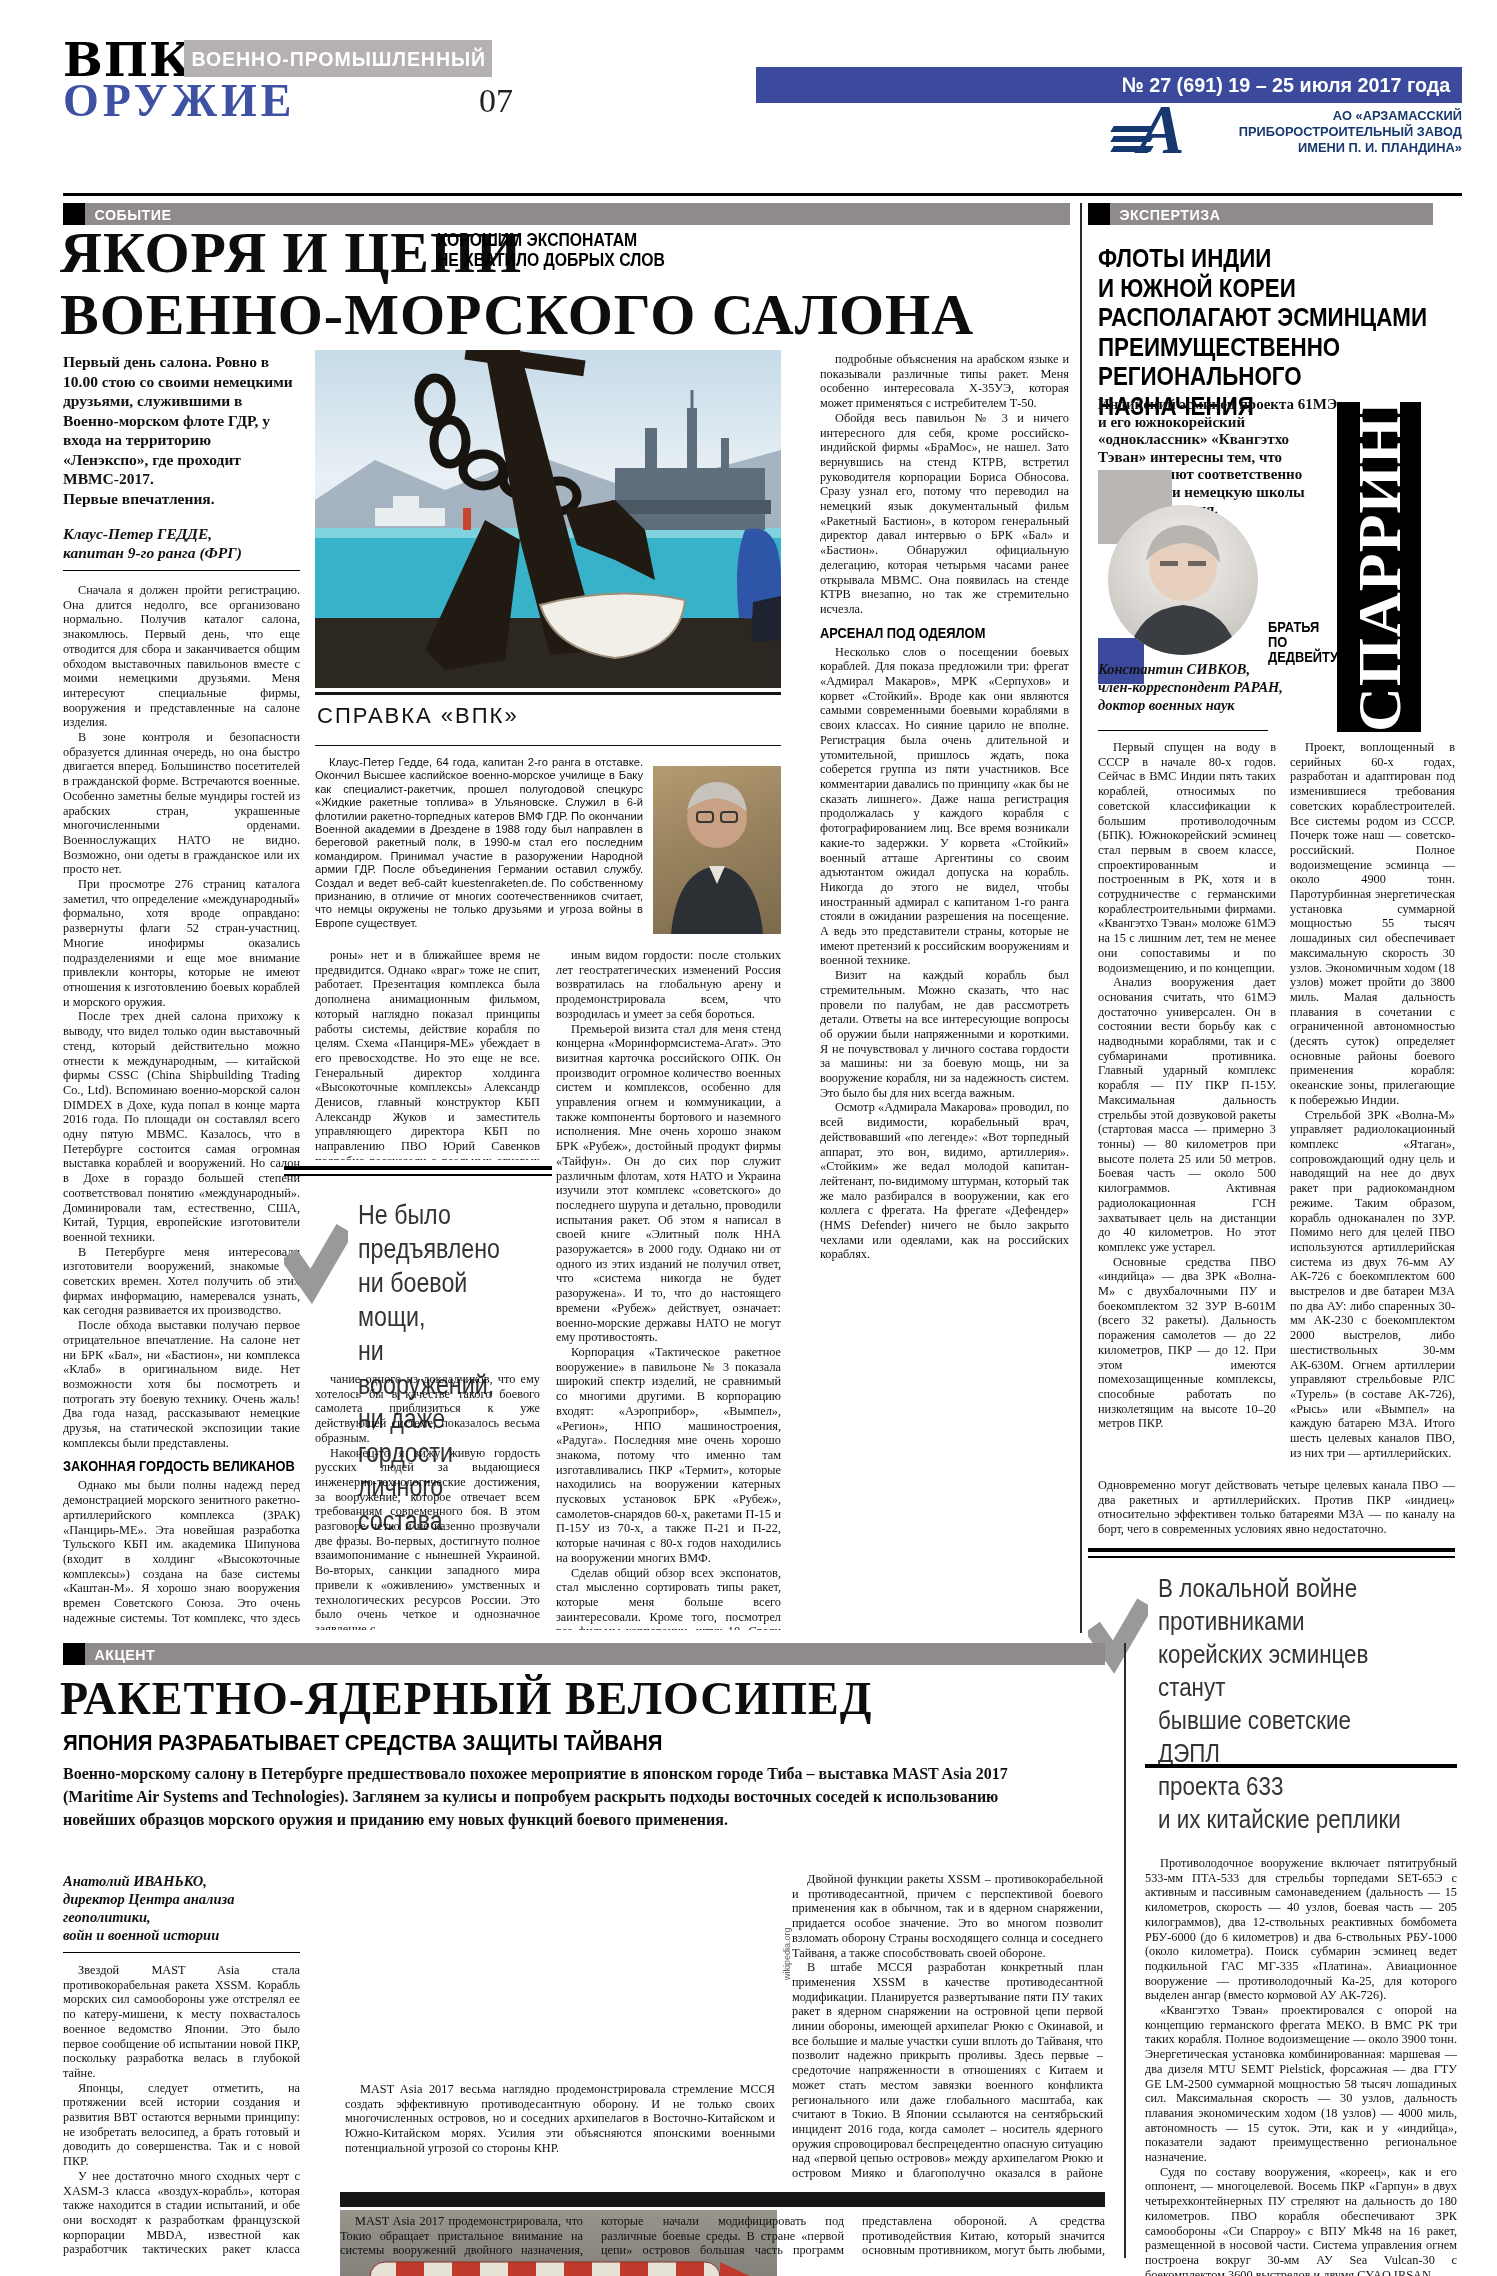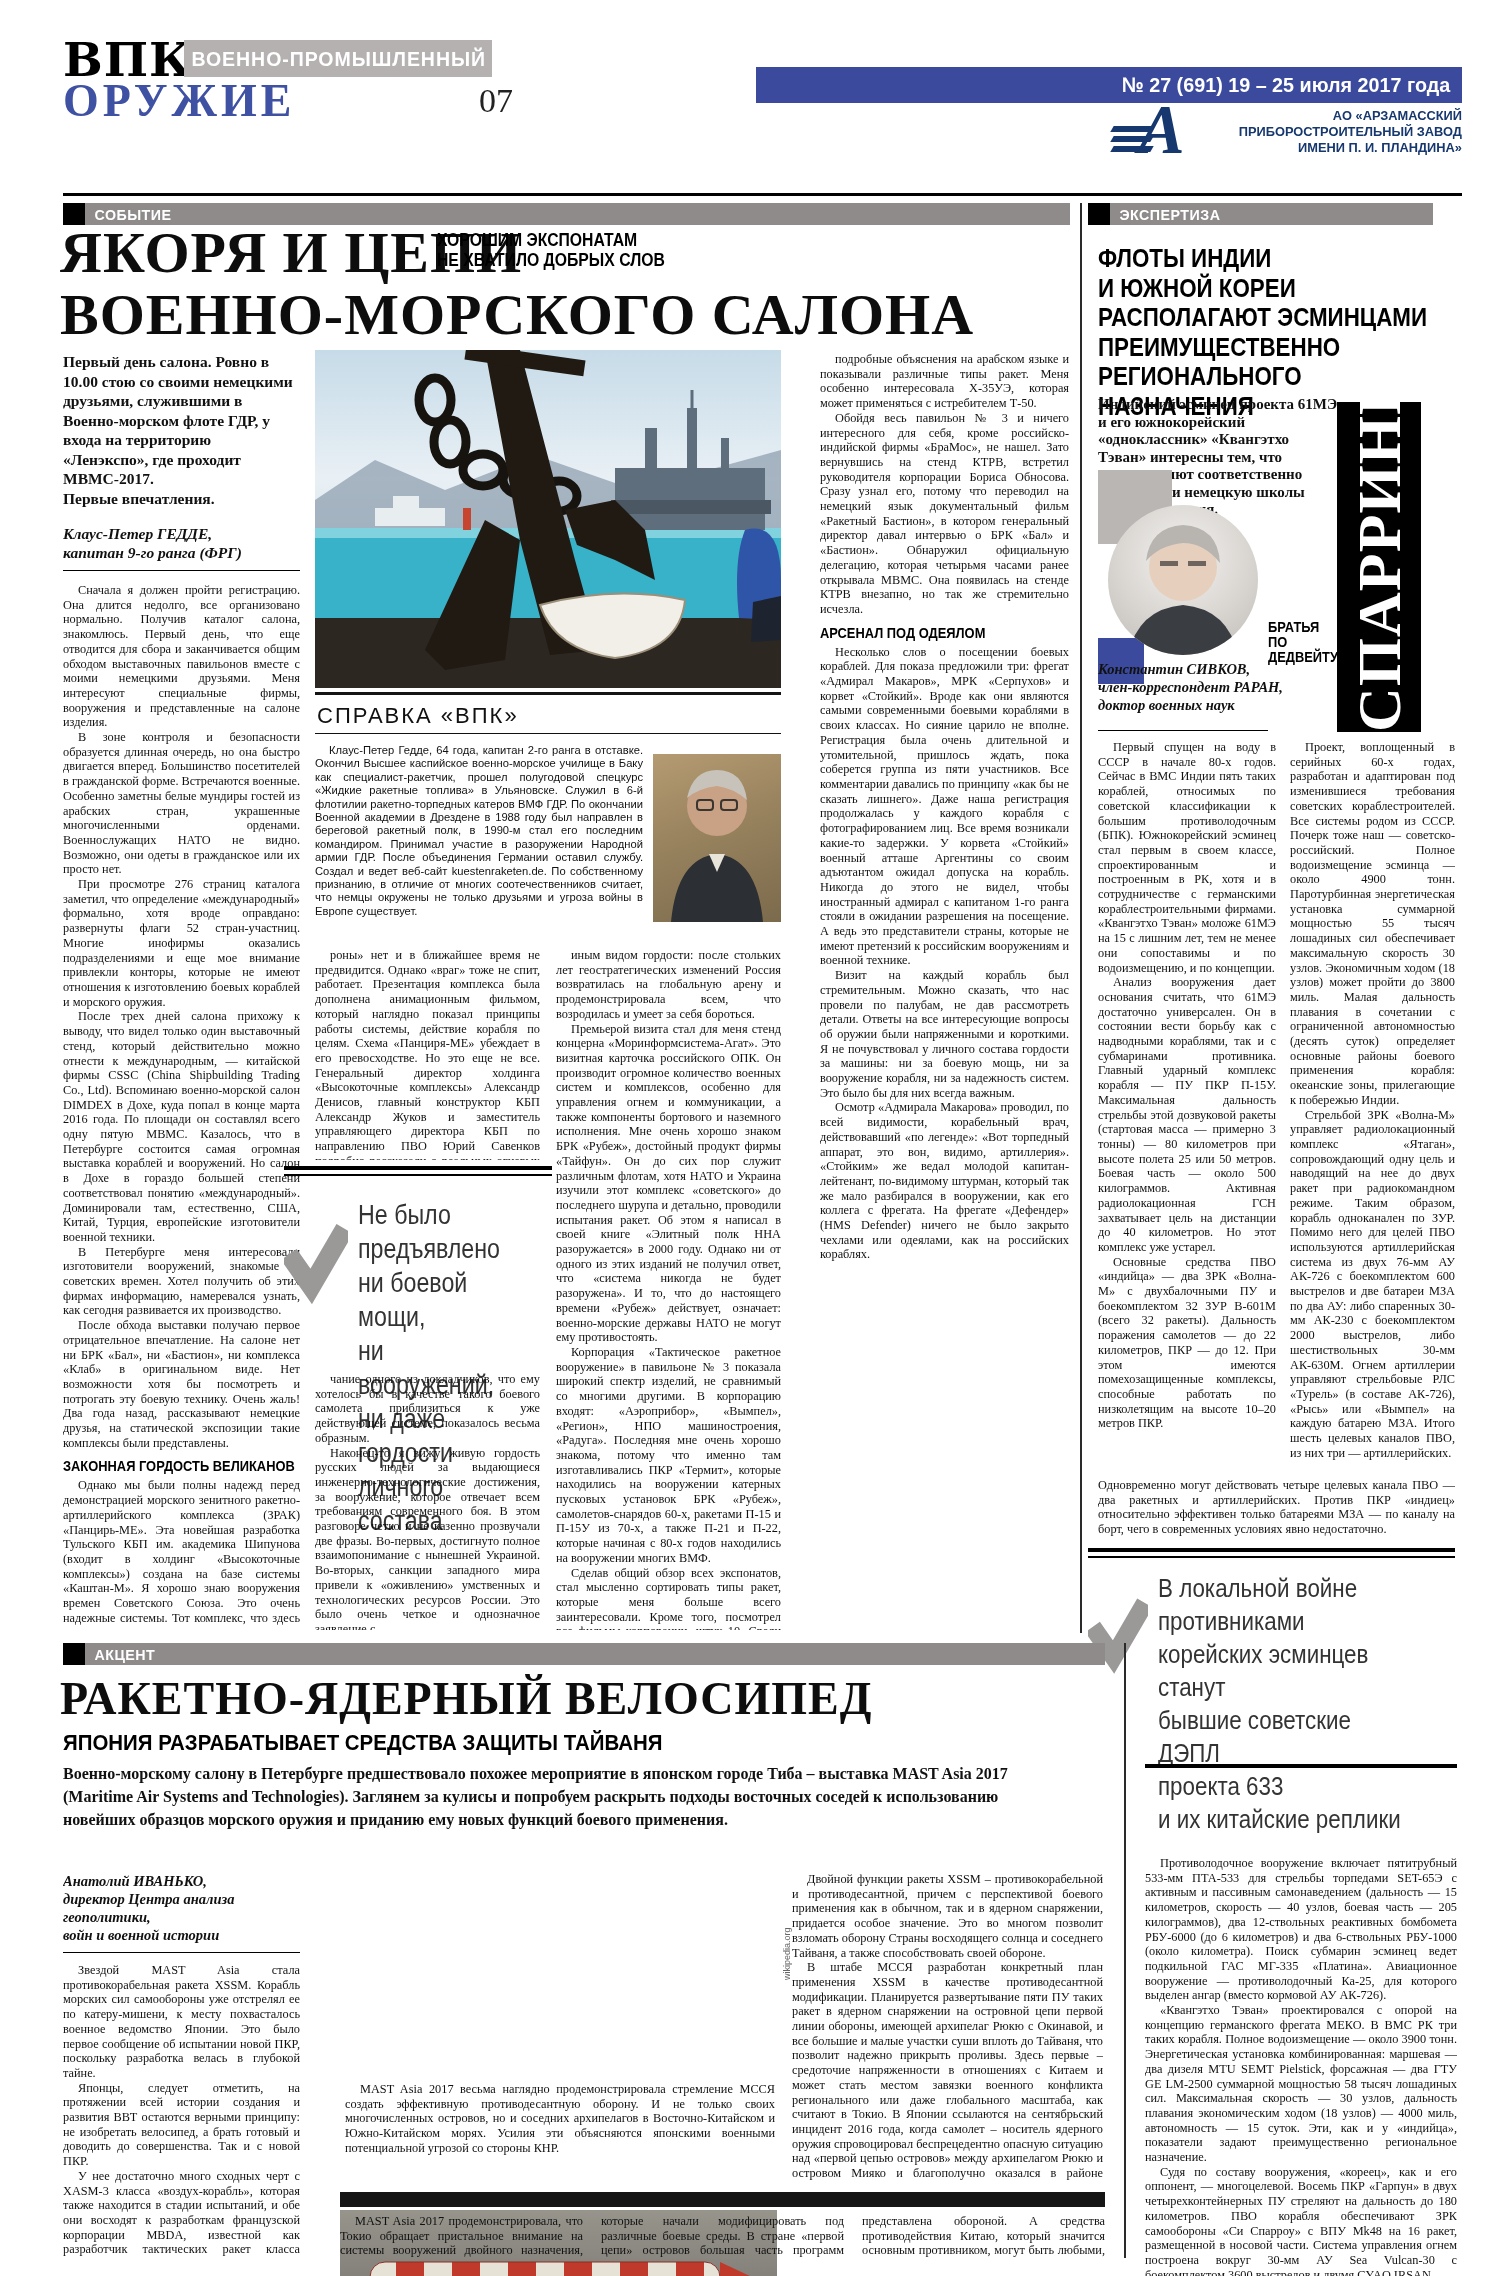--- a/index.html
+++ b/index.html
@@ -43,21 +43,21 @@
   .author-rule{border-top:1.2px solid #000;margin-top:8px;}
   .bodytext{font-size:12.3px;line-height:14.7px;text-align:justify;}
   .bodytext p{margin:0;text-indent:15px;}
   .col{overflow:hidden;}
   .subhead-col{font-family:"Liberation Sans",sans-serif;font-weight:bold;font-size:14px;
         transform:scaleX(.92);transform-origin:0 50%;white-space:nowrap;color:#000;}
   .subhead-col.wrap{white-space:normal;line-height:15px;}
   
   .spravka{border-top:3px solid #141414;background:#fff;}
   .spravka-title{font-family:"Liberation Sans",sans-serif;font-size:22px;letter-spacing:2px;color:#111;
-        padding:8px 0 4px 2px;border-bottom:1.5px solid #111;transform-origin:0 50%;}
+        padding:8px 0 16px 2px;border-bottom:1.5px solid #111;transform-origin:0 50%;}
   .spravka-body{font-family:"Liberation Sans",sans-serif;font-size:11.2px;line-height:13.4px;
         text-align:justify;padding-top:10px;}
   .spravka-body p{margin:0;text-indent:14px;}
   .spravka-photo{float:right;width:128px;height:168px;margin:10px 0 4px 10px;
         background:linear-gradient(160deg,#b59b72 0%,#9b8560 40%,#7b6a4c 100%);position:relative;overflow:hidden;}
   
   .dbl-rule{border-top:4px solid #000;border-bottom:2px solid #000;height:4px;}
   .quote-row{display:flex;margin-top:22px;}
   .quote-check{flex:0 0 auto;margin-top:26px;}
   .quote-text{font-family:"Liberation Sans",sans-serif;font-size:27px;line-height:34px;color:#333;

